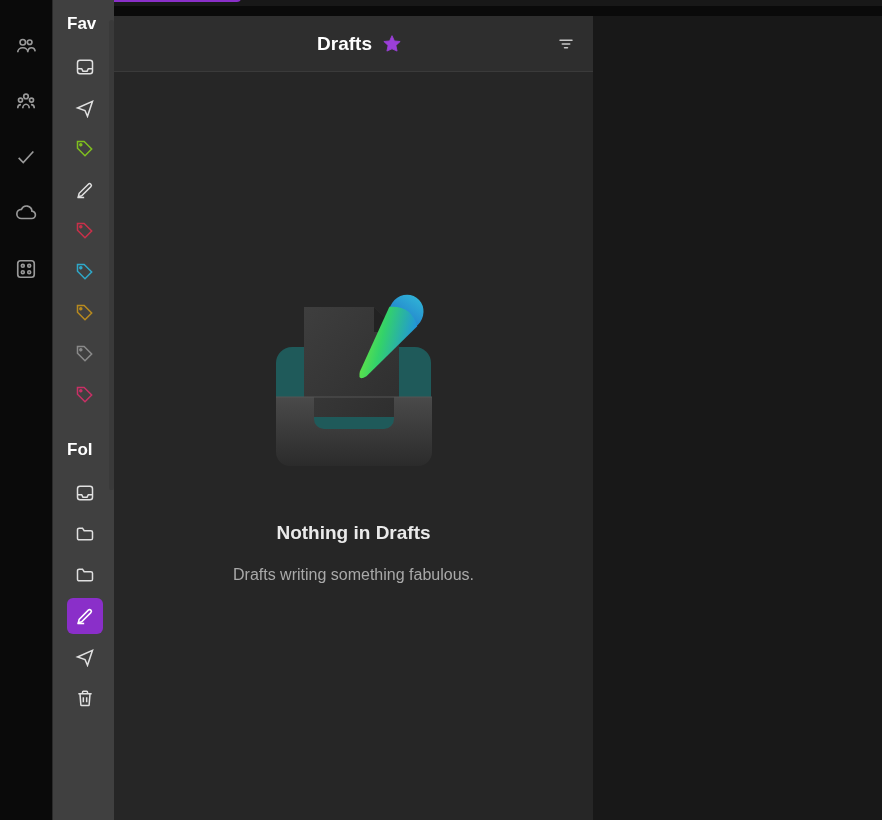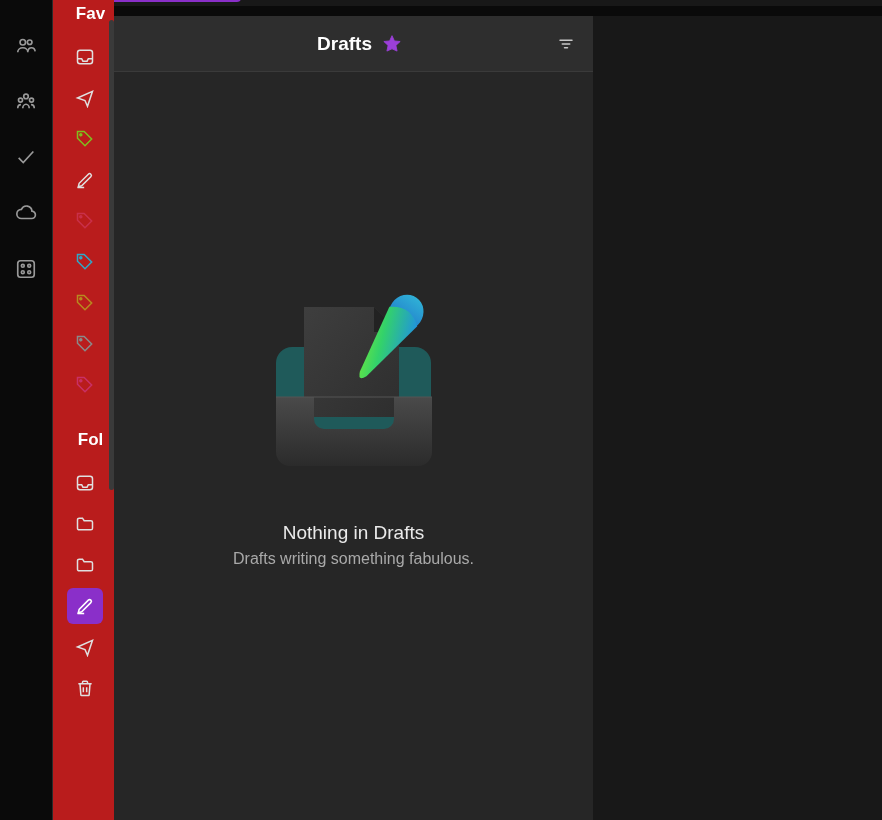--- a/index.html
+++ b/index.html
@@ -18,24 +18,23 @@
     padding-top: 33px;
     gap: 32px;
   }
   .rail-item { width: 24px; height: 24px; color: #9a9a9a; display: flex; align-items: center; justify-content: center; cursor: pointer; }
   .rail-item svg { width: 22px; height: 22px; }
 
   
   .folders {
     width: 61px;
     height: 100%;
-    background: #b91c1c;
+    background: #404040;
     position: relative;
-    padding-top: 0;
-    text-align: center;
+    padding-top: 10px;
   }
   .folders-scroll {
     height: 100%;
     overflow: hidden;
   }
   .section-label {
     font-weight: 700;
     font-size: 17px;
     color: #fff;
     padding: 4px 0 10px 14px;
@@ -95,21 +94,21 @@
     flex-direction: column;
     align-items: center;
     padding-top: 210px;
   }
   .empty-illus {
     width: 200px;
     height: 200px;
     position: relative;
     margin-bottom: 40px;
   }
-  .empty-title { font-size: 19px; font-weight: 400; color: #eaeaea; margin-bottom: 6px; }
+  .empty-title { font-size: 19px; font-weight: 700; color: #eaeaea; margin-bottom: 22px; }
   .empty-sub { font-size: 16px; color: #a9a9a9; }
 
   
   .content {
     flex: 1;
     background: #181818;
     margin-top: 16px;
   }
 
   

